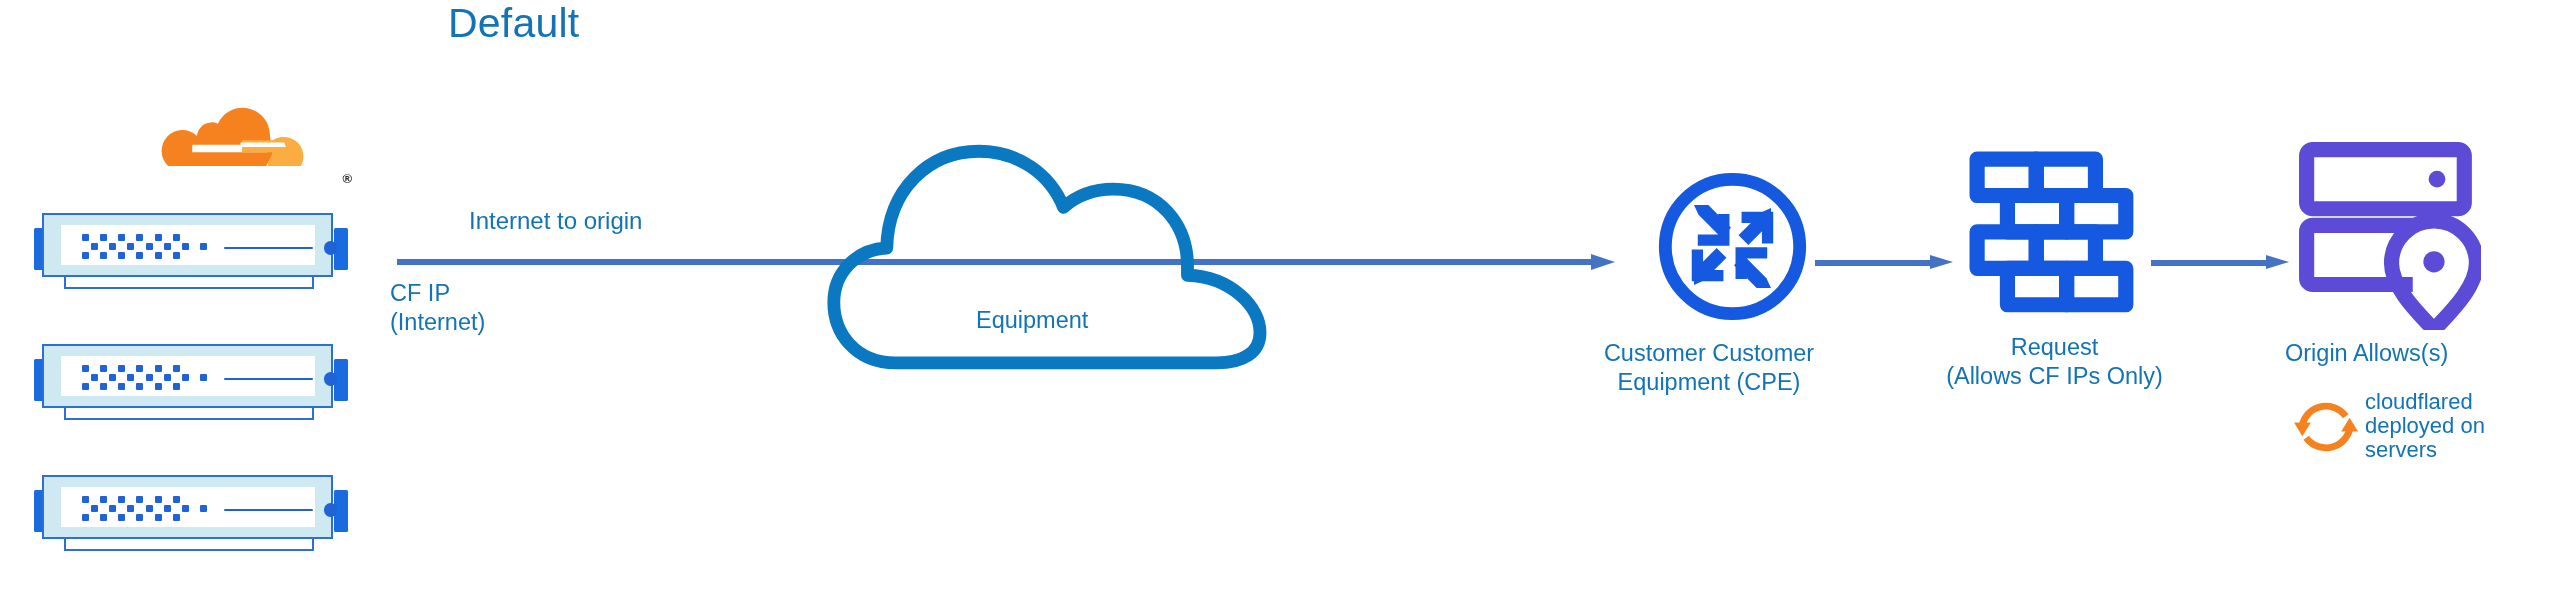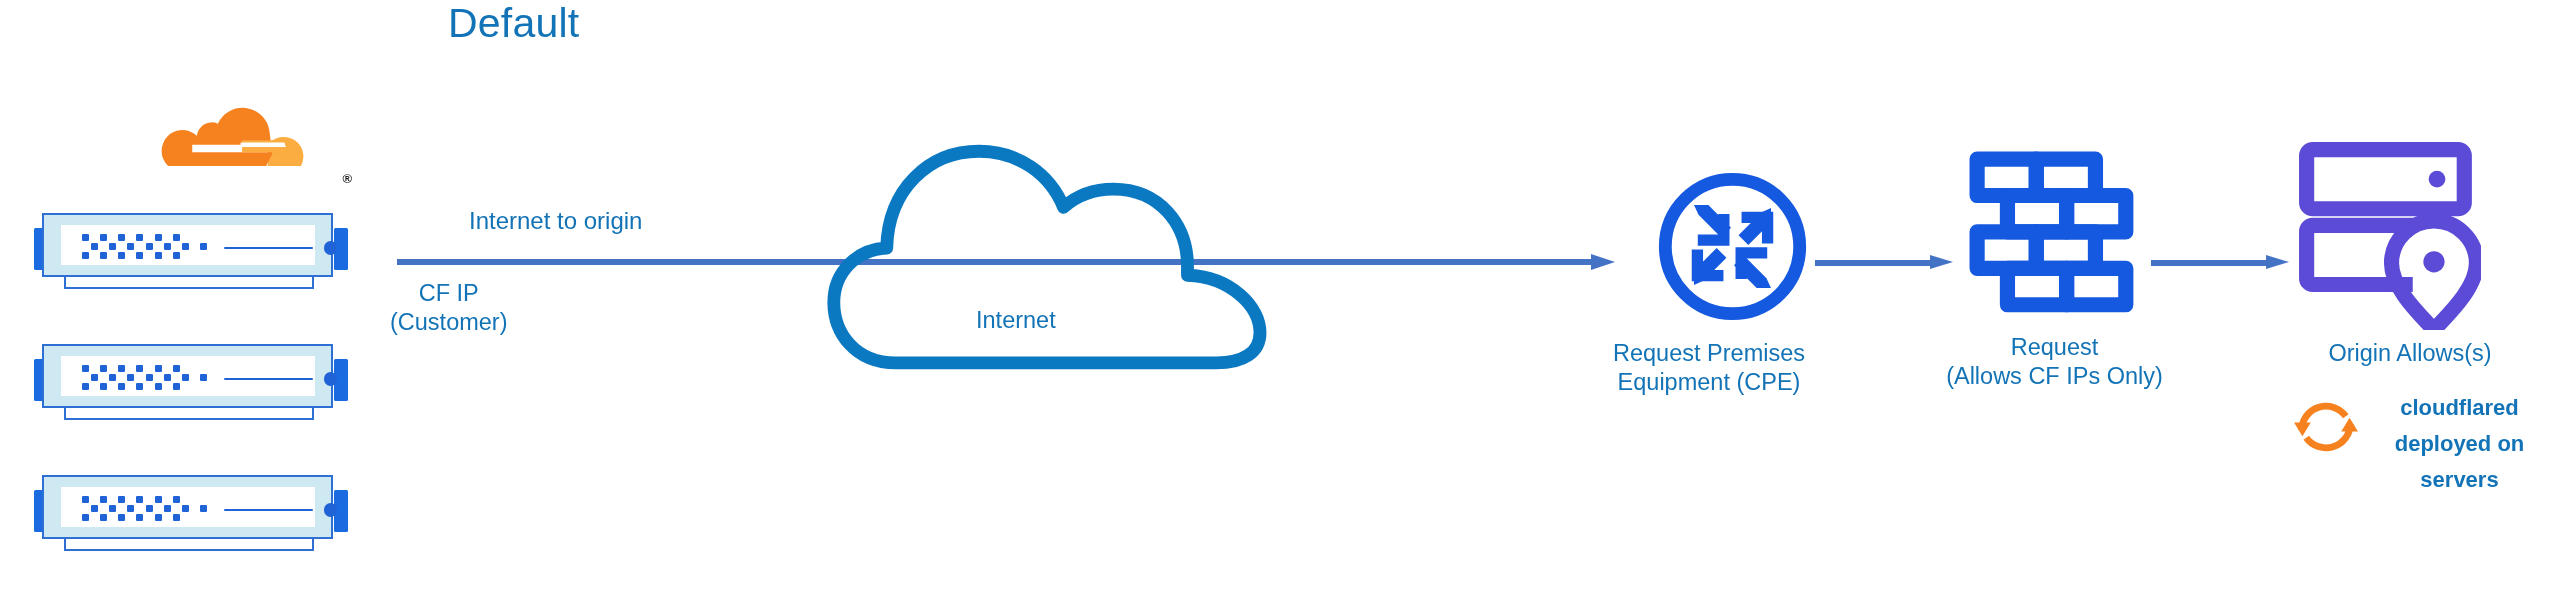--- a/index.html
+++ b/index.html
@@ -2,21 +2,21 @@
 <html style="font-size:12px"><head>
 <meta charset="utf-8">
 <title>Default — Cloudflare origin request path</title>
 <style>
   html,body{margin:0;padding:0;background:#ffffff;}
   body{
     width:2576px;height:614px;position:relative;overflow:hidden;
     font-family:"Liberation Sans","DejaVu Sans",sans-serif;
     -webkit-font-smoothing:antialiased;
   }
-  .abs{position:absolute;text-align:center;}
+  .abs{position:absolute;}
 
   
   #diagram-title{
     left:448px;top:1.5px;
     font-size:41px;line-height:1.05;
     color:#1273b6;letter-spacing:0.2px;white-space:nowrap;
   }
 
   
   #cf-logo{left:39px;top:107px;width:310px;height:106px;}
@@ -69,21 +69,21 @@
   #arrow-firewall-origin .shaft{width:115px;}
 
   
   .label{color:#1273b6;font-size:23.5px;line-height:29px;white-space:pre-line;}
   #label-request-origin{left:469px;top:206px;font-size:24px;}
   #label-cf-ip{left:390px;top:279px;}
   #label-internet{left:976px;top:306px;font-size:23.5px;}
   #label-cpe{left:1550px;top:339px;text-align:center;width:318px;}
   #label-firewall{left:1888px;top:333px;text-align:center;width:333px;}
   #label-origin{left:2285px;top:339px;width:250px;}
-  #label-cloudflared{left:2365px;top:390px;font-size:22px;line-height:36px;width:189px;font-weight:bold;}
+  #label-cloudflared{left:2365px;top:390px;font-size:22px;line-height:24px;width:189px;}
 
   
   #internet-cloud{left:823px;top:112px;width:469px;height:266px;}
 
   
   #cpe-icon{left:1654px;top:168px;width:157px;height:157px;}
 
   
   #firewall-icon{left:1968px;top:150px;width:176px;height:173px;}
 
@@ -306,25 +306,25 @@
 </div>
 
 <div class="abs sarrow" id="arrow-firewall-origin">
   <div class="shaft"></div>
   <div class="head"></div>
 </div>
 
 <div class="abs label" id="label-request-origin">Internet to origin</div>
 
 <div class="abs label" id="label-cf-ip">CF IP
-(Customer)</div>
-
-<div class="abs label" id="label-internet">Internet</div>
-
-<div class="abs label" id="label-cpe">Request Premises
+(Internet)</div>
+
+<div class="abs label" id="label-internet">Equipment</div>
+
+<div class="abs label" id="label-cpe">Customer Customer
 Equipment (CPE)</div>
 
 <div class="abs label" id="label-firewall">Request
 (Allows CF IPs Only)</div>
 
 <div class="abs label" id="label-origin">Origin Allows(s)</div>
 
 <div class="abs label" id="label-cloudflared">cloudflared
 deployed on
 servers</div>

